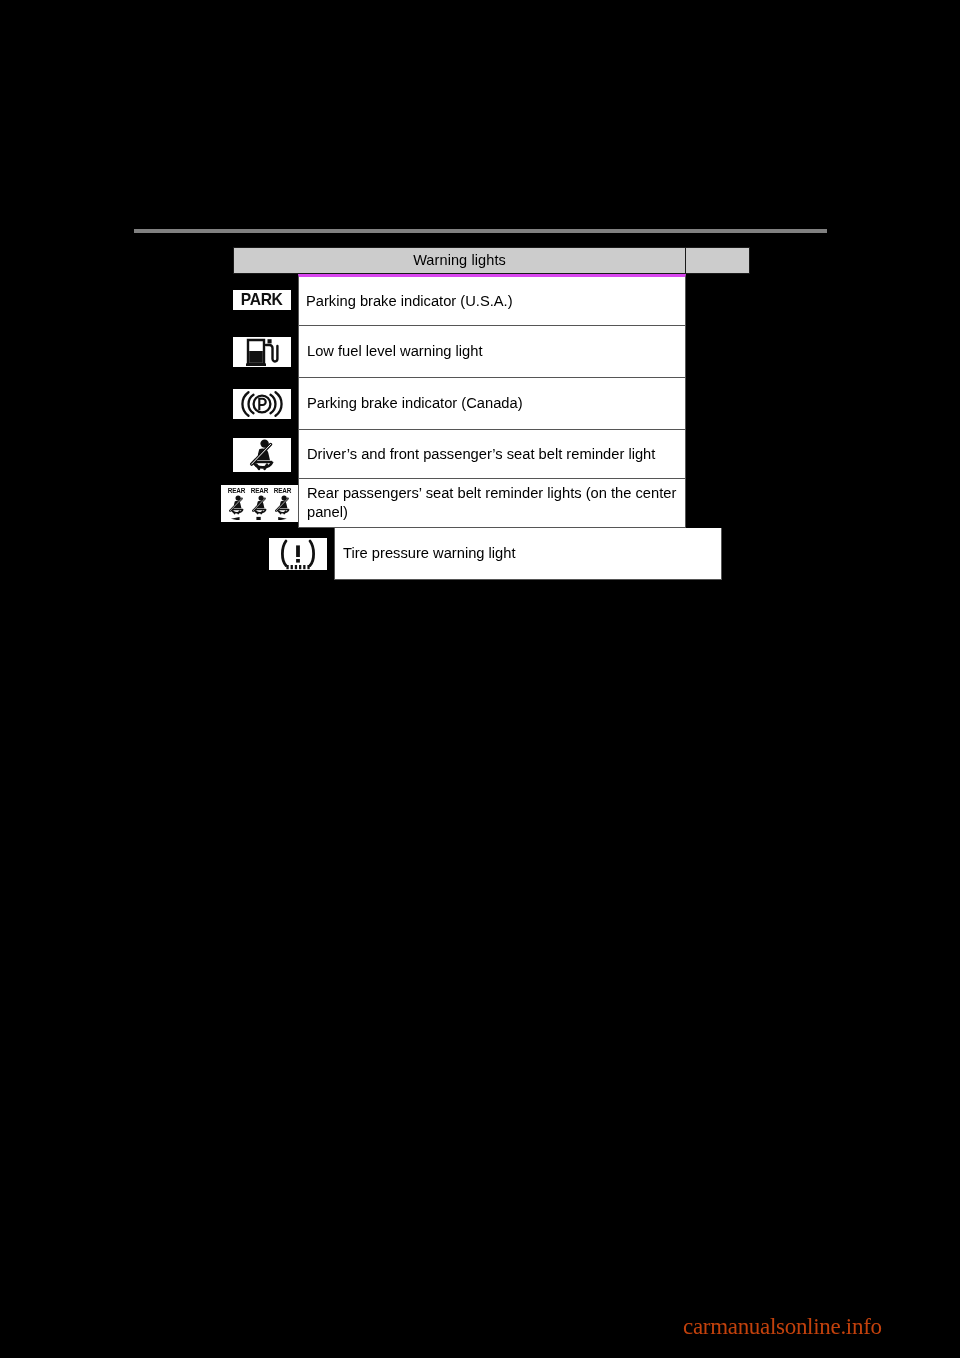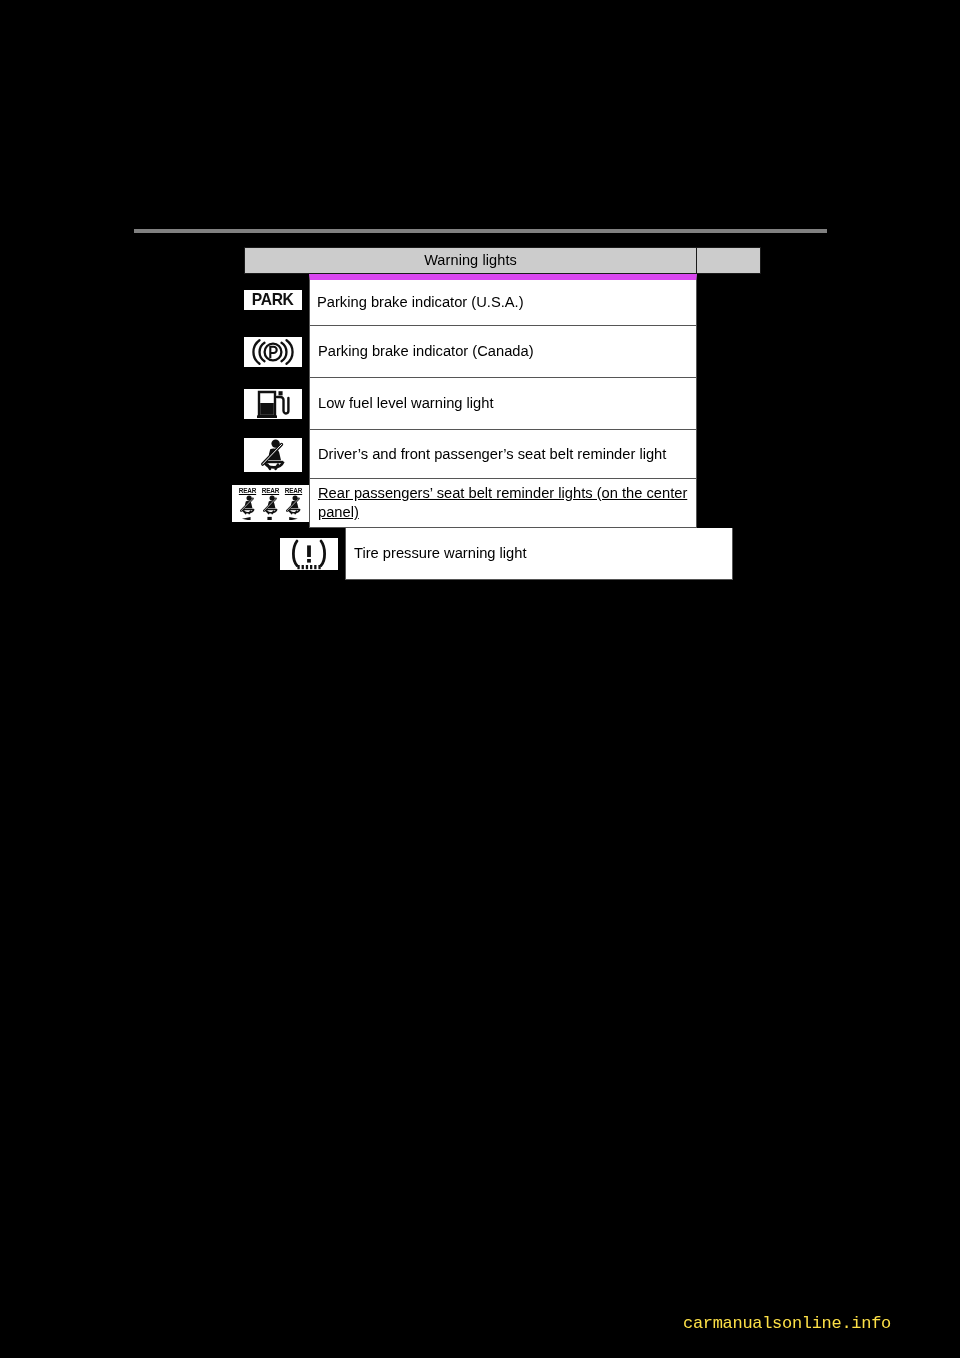--- a/index.html
+++ b/index.html
@@ -22,21 +22,21 @@
     left: 134px;
     top: 229px;
     width: 693px;
     height: 4px;
     background: #808080;
   }
 
   
   .warn-table {
     position: absolute;
-    left: 244px;
+    left: 233px;
     top: 247px;
     width: 517px;
   }
 
   
   .thead {
     display: flex;
     width: 517px;
     height: 27px;
     border: 1px solid #1a1a1a;
@@ -109,30 +109,30 @@
     background: #ffffff;
     border: 1px solid #565656;
     border-top: none;
     box-sizing: border-box;
     padding: 7px 7px 7px 8px;
     font-size: 14.7px;
     line-height: 19px;
     display: flex;
     align-items: center;
   }
-  .trow:first-child .text-cell { border-top: 6px solid #d946ef; padding-left: 7px; }
+  .trow:first-child .text-cell { border-top: 3px solid #d946ef; padding-left: 7px; }
   .text-cell.justify { text-align: justify; text-align-last: left; }
   .text-cell p { margin: 0; width: 100%; }
 
   
   .h1 { height: 52px; }
   .h2 { height: 52px; }
   .h3 { height: 52px; }
   .h4 { height: 49px; }
-  .h5 { height: 49px; text-decoration: underline; }
+  .h5 { height: 49px; }
   .h6 { height: 52px; padding-left: 36px; }
   .h7 { height: 52px; }
 
   
   .ico { display: block; }
 
   .park-text {
     font-family: "Liberation Sans", sans-serif;
     font-weight: bold;
     font-size: 17px;
@@ -156,23 +156,23 @@
     line-height: 7px;
     letter-spacing: -0.2px;
     color: #111;
   }
 
   
   .watermark {
     position: absolute;
     left: 683px;
     top: 1314px;
-    font-family: Liberation Mono, monospace;
-    font-size: 17px;
-    color: #fde047;
+    font-family: Liberation Serif, serif;
+    font-size: 23px;
+    color: #c2410c;
     letter-spacing: -0.3px;
     white-space: nowrap;
   }
 </style>
 </head>
 <body>
 
 <div class="page-rule"></div>
 
 <div class="warn-table">
@@ -189,63 +189,63 @@
         <div class="icon-chip">
           <span class="park-text">PARK</span>
         </div>
       </div>
       <div class="gap-cell"></div>
       <div class="text-cell">
         <p>Parking brake indicator (U.S.A.)</p>
       </div>
     </div>
 
+    <div class="trow h3">
+      <div class="icon-cell">
+        <div class="icon-chip">
+          <svg class="ico" width="34" height="30" viewBox="0 0 34 30">
+
+            <path d="M3 3 L19 3 L19 27 L3 27 Z" fill="none" stroke="#111" stroke-width="2.4"></path>
+
+            <rect x="4.2" y="14" width="13.6" height="11.8" fill="#111"></rect>
+
+            <rect x="1" y="26.4" width="20" height="2.6" fill="#111"></rect>
+
+            <path d="M21 8 L24.5 8 A3 3 0 0 1 27.5 11 L27.5 22 A2.6 2.6 0 0 0 30.5 24.4 A2.6 2.6 0 0 0 32.4 21.8 L32.4 9" fill="none" stroke="#111" stroke-width="2.4" stroke-linecap="round" stroke-linejoin="round"></path>
+
+            <path d="M22.5 2.2 L26.6 2.2 L26.6 6.4 L22.5 6.4 Z" fill="#111"></path>
+          </svg>
+        </div>
+      </div>
+      <div class="gap-cell"></div>
+      <div class="text-cell">
+        <p>Low fuel level warning light</p>
+      </div>
+    </div>
+
     <div class="trow h2">
       <div class="icon-cell">
         <div class="icon-chip">
           <svg class="ico" width="46" height="30" viewBox="0 0 46 30">
 
             <path d="M9.5 3.2 A14.5 14.5 0 0 0 9.5 26.8" fill="none" stroke="#111" stroke-width="2.3" stroke-linecap="round"></path>
             <path d="M14.5 5.8 A11 11 0 0 0 14.5 24.2" fill="none" stroke="#111" stroke-width="2.3" stroke-linecap="round"></path>
 
             <path d="M36.5 3.2 A14.5 14.5 0 0 1 36.5 26.8" fill="none" stroke="#111" stroke-width="2.3" stroke-linecap="round"></path>
             <path d="M31.5 5.8 A11 11 0 0 1 31.5 24.2" fill="none" stroke="#111" stroke-width="2.3" stroke-linecap="round"></path>
 
             <circle cx="23" cy="15" r="8.4" fill="none" stroke="#111" stroke-width="2.3"></circle>
 
             <path d="M20.3 20.2 L20.3 9.8 L23.6 9.8 A3.1 3.1 0 0 1 23.6 16 L20.3 16" fill="none" stroke="#111" stroke-width="2.1" stroke-linecap="square" stroke-linejoin="miter"></path>
           </svg>
         </div>
       </div>
       <div class="gap-cell"></div>
       <div class="text-cell">
         <p>Parking brake indicator (Canada)</p>
-      </div>
-    </div>
-
-    <div class="trow h3">
-      <div class="icon-cell">
-        <div class="icon-chip">
-          <svg class="ico" width="34" height="30" viewBox="0 0 34 30">
-
-            <path d="M3 3 L19 3 L19 27 L3 27 Z" fill="none" stroke="#111" stroke-width="2.4"></path>
-
-            <rect x="4.2" y="14" width="13.6" height="11.8" fill="#111"></rect>
-
-            <rect x="1" y="26.4" width="20" height="2.6" fill="#111"></rect>
-
-            <path d="M21 8 L24.5 8 A3 3 0 0 1 27.5 11 L27.5 22 A2.6 2.6 0 0 0 30.5 24.4 A2.6 2.6 0 0 0 32.4 21.8 L32.4 9" fill="none" stroke="#111" stroke-width="2.4" stroke-linecap="round" stroke-linejoin="round"></path>
-
-            <path d="M22.5 2.2 L26.6 2.2 L26.6 6.4 L22.5 6.4 Z" fill="#111"></path>
-          </svg>
-        </div>
-      </div>
-      <div class="gap-cell"></div>
-      <div class="text-cell">
-        <p>Low fuel level warning light</p>
       </div>
     </div>
 
     <div class="trow h4">
       <div class="icon-cell">
         <div class="icon-chip">
           <svg class="ico" width="34" height="34" viewBox="0 0 34 34">
 
             <circle cx="19.6" cy="5.6" r="4.2" fill="#111"></circle>
 

